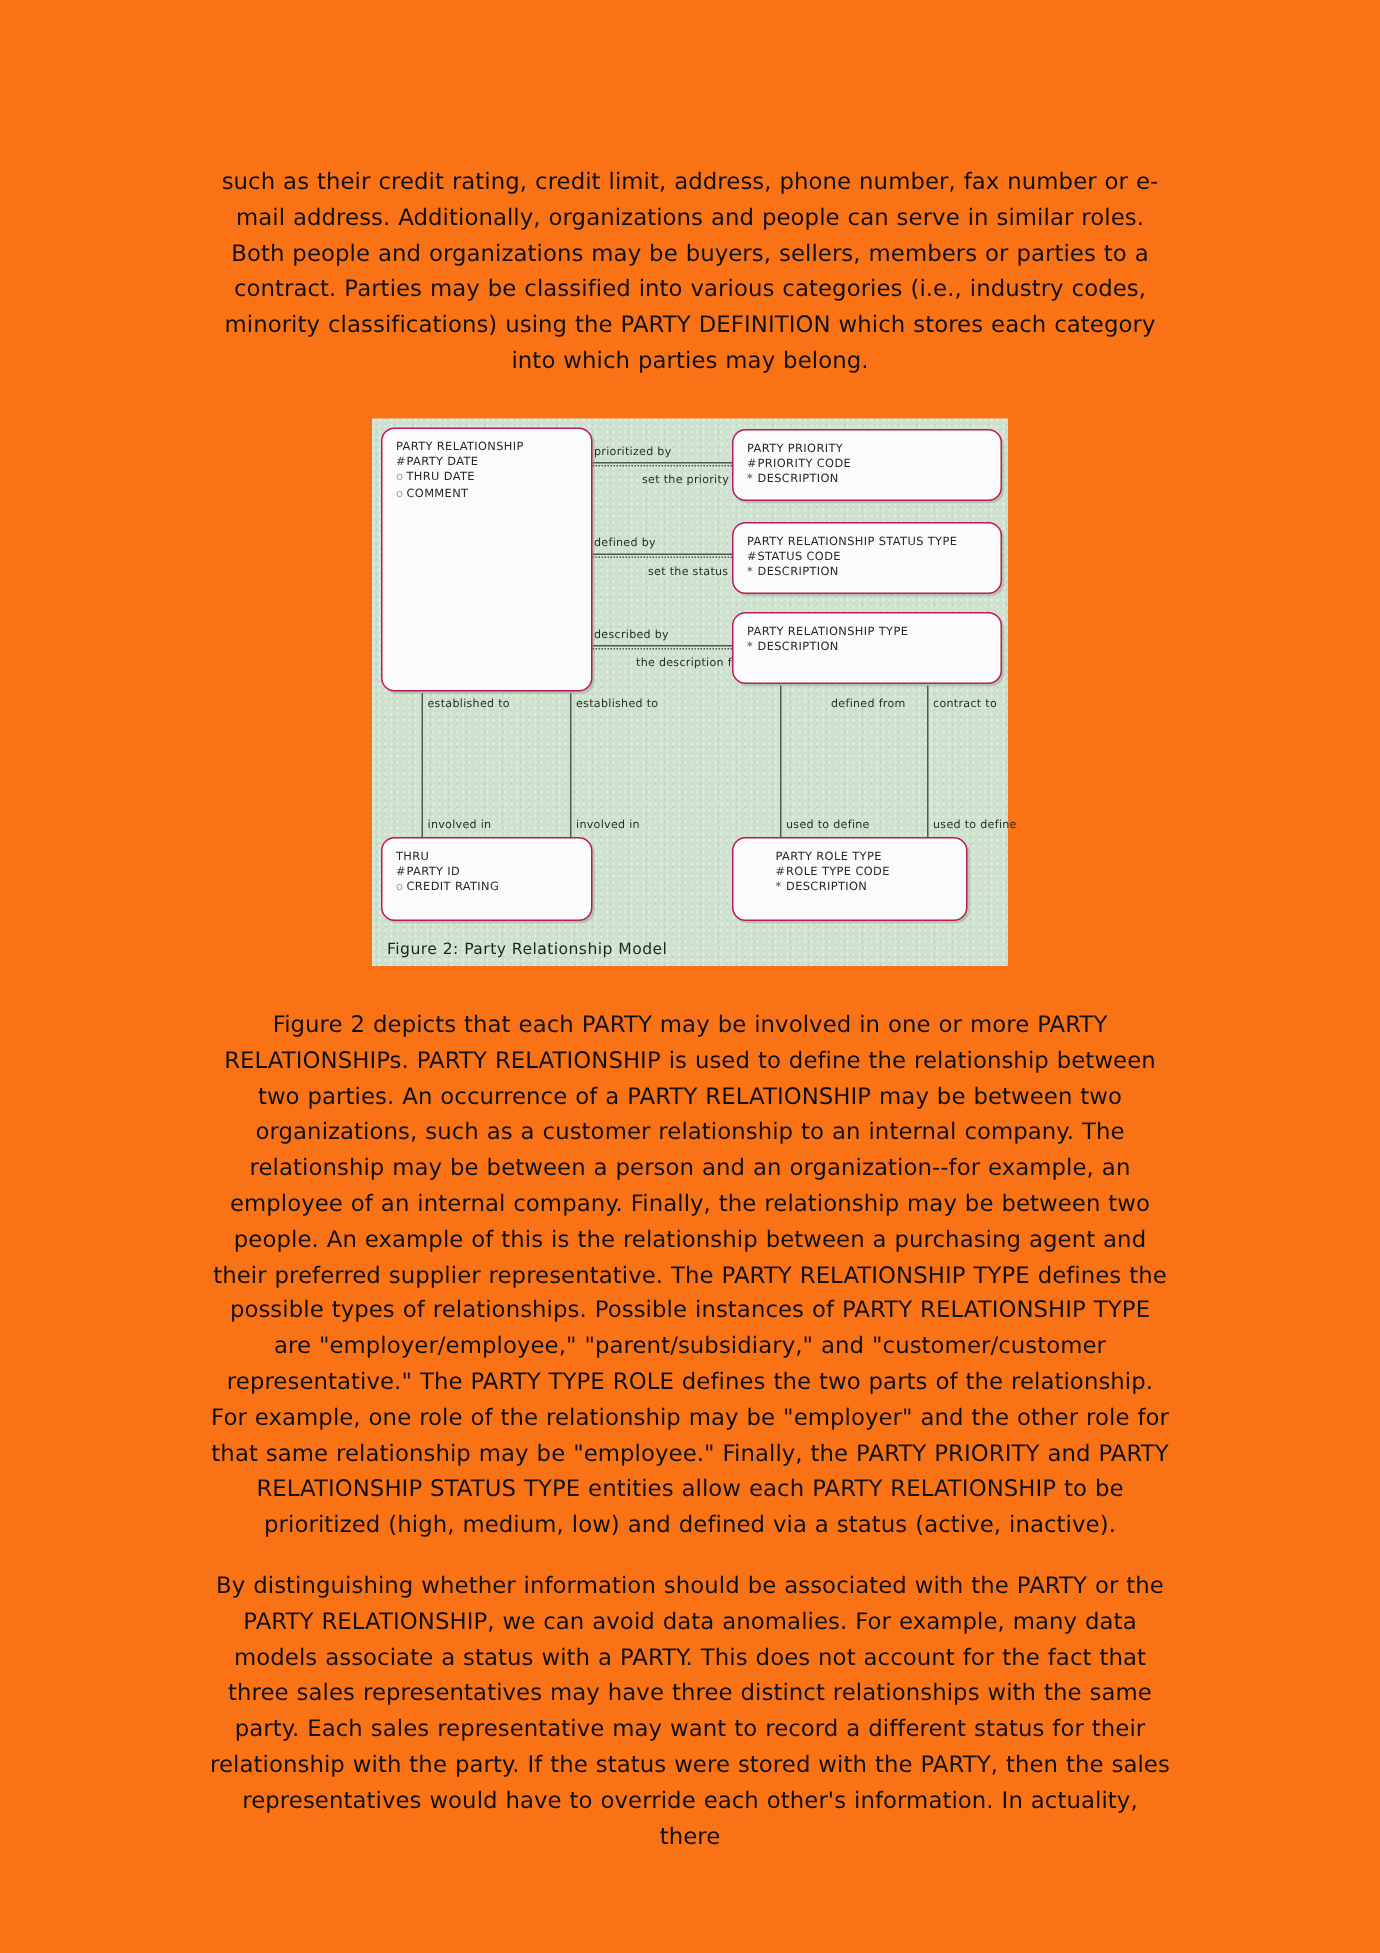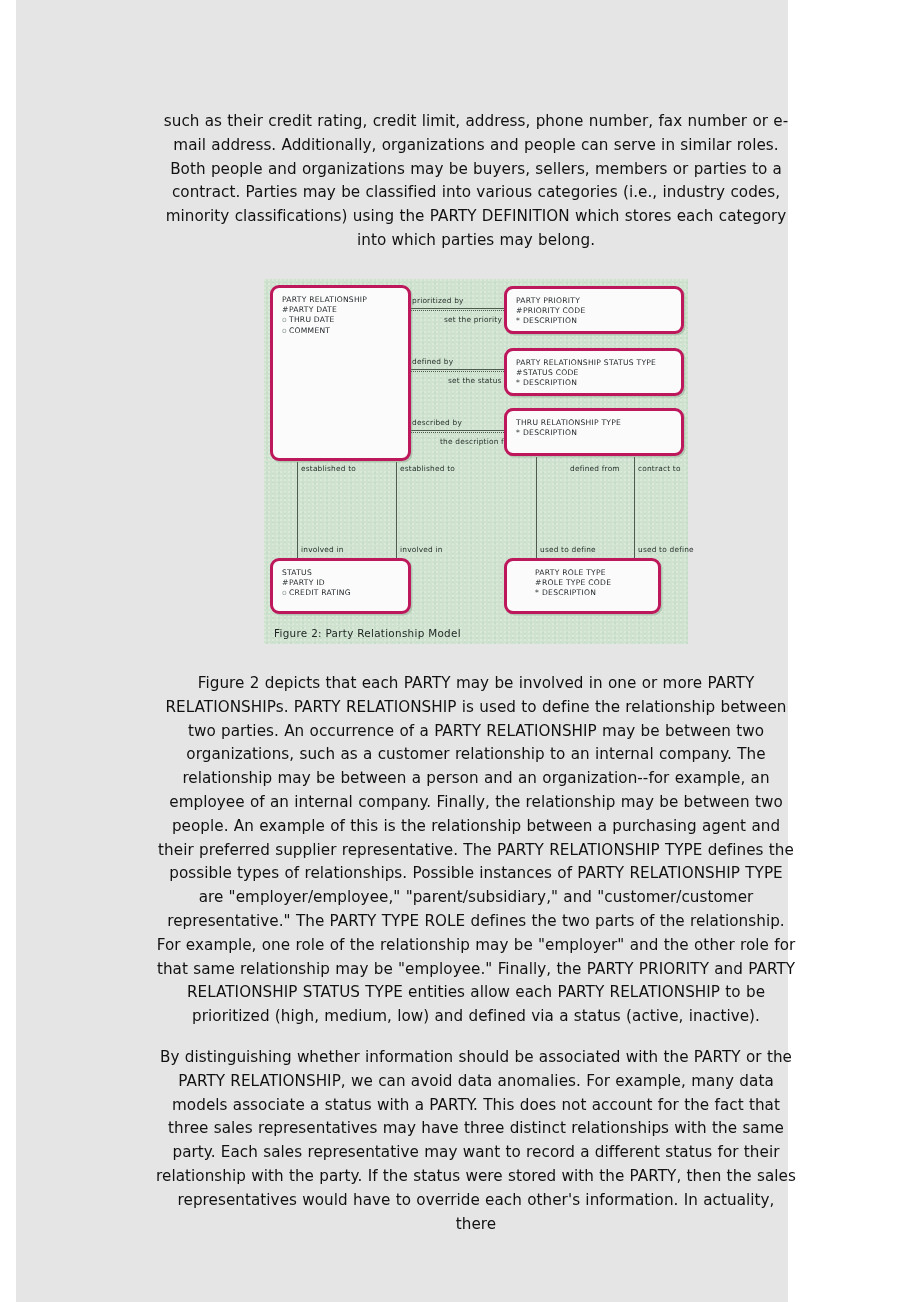--- a/index.html
+++ b/index.html
@@ -10,24 +10,24 @@
   body {
     width: 920px;
     height: 1302px;
     position: relative;
     font-family: "DejaVu Sans", sans-serif;
     color: #000000;
     overflow: hidden;
   }
   .page {
     position: absolute;
-    left: 16px; top: 0;
-    width: 772px;
+    left: 0; top: 0;
+    width: 920px;
     height: 1302px;
-    background: #e5e5e5;
+    background: #f97316;
   }
   .text-col {
     position: absolute;
     left: 140px;
     width: 640px;
   }
   p.para {
     margin: 0;
     font-size: 15.2px;
     line-height: 23.8px;
@@ -58,21 +58,21 @@
       radial-gradient(circle at 3px 4px, rgba(160,196,164,0.45) 0.6px, transparent 0.8px);
     background-size: 4px 4px, 6px 5px;
   }
   .fig-inner {
     position: absolute;
     inset: 0;
   }
   .entity {
     position: absolute;
     background: #fbfbfb;
-    border: 3px solid #be185d;
+    border: 1px solid #be185d;
     border-radius: 9px;
     box-shadow: 1.5px 1.5px 0 rgba(120,145,120,0.35);
     box-sizing: border-box;
     padding: 7px 8px 6px 9px;
   }
   .ent-title {
     font-size: 7.6px;
     line-height: 10.2px;
     letter-spacing: 0.25px;
     color: #23282b;
@@ -202,26 +202,26 @@
         <span class="attr"><span class="mark">*</span><span>DESCRIPTION</span></span>
       </div>
 
       <div class="entity" id="ent-prs-type">
         <div class="ent-title">PARTY RELATIONSHIP STATUS TYPE</div>
         <span class="attr"><span class="mark">#</span><span>STATUS CODE</span></span>
         <span class="attr"><span class="mark">*</span><span>DESCRIPTION</span></span>
       </div>
 
       <div class="entity" id="ent-pr-type">
-        <div class="ent-title">THRU RELATIONSHIP TYPE</div>
+        <div class="ent-title">PARTY RELATIONSHIP TYPE</div>
         <span class="attr"><span class="mark">*</span><span>DESCRIPTION</span></span>
       </div>
 
       <div class="entity" id="ent-party">
-        <div class="ent-title">STATUS</div>
+        <div class="ent-title">THRU</div>
         <span class="attr"><span class="mark">#</span><span>PARTY ID</span></span>
         <span class="attr"><span class="mark opt">o</span><span>CREDIT RATING</span></span>
       </div>
 
       <div class="entity" id="ent-party-role-type">
         <div class="ent-title">PARTY ROLE TYPE</div>
         <span class="attr"><span class="mark">#</span><span>ROLE TYPE CODE</span></span>
         <span class="attr"><span class="mark">*</span><span>DESCRIPTION</span></span>
       </div>
 

